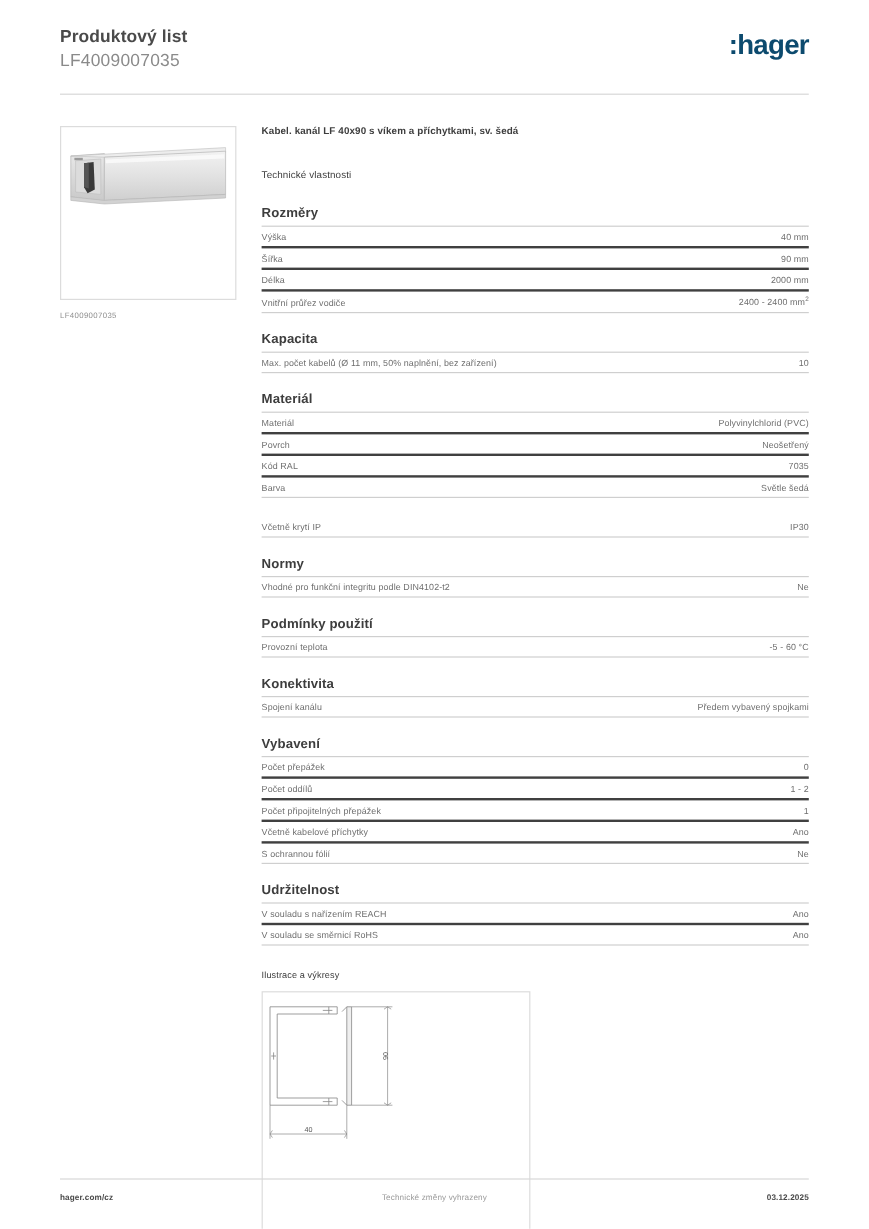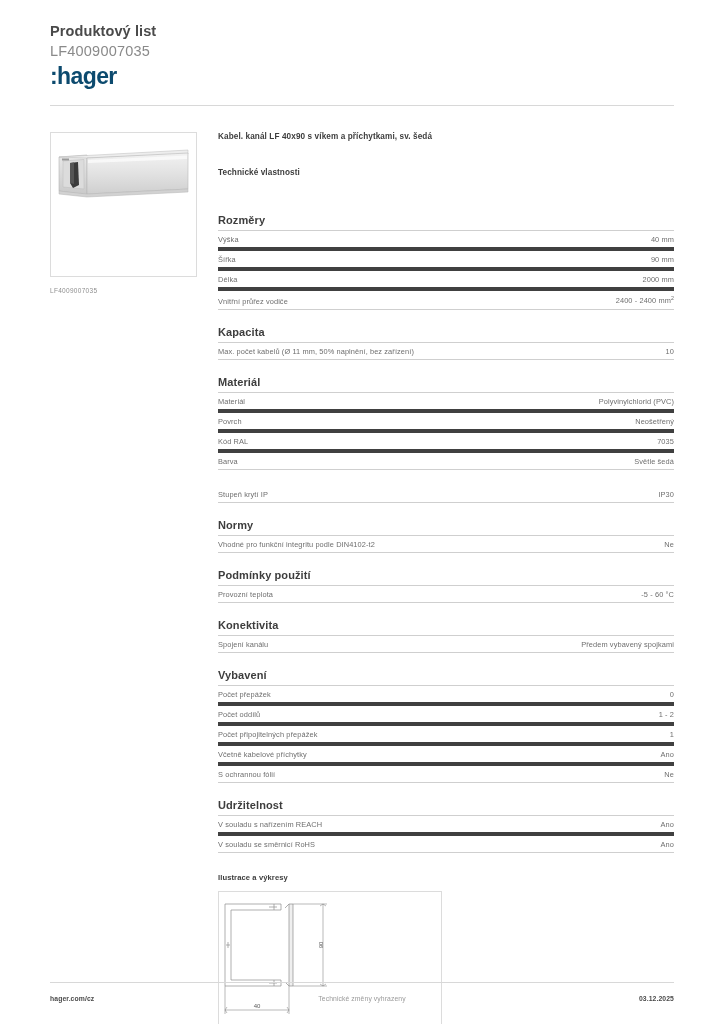--- a/index.html
+++ b/index.html
@@ -22,21 +22,20 @@
     box-sizing: border-box;
     padding: 0 50px;
   }
 
   
   .header {
     display: flex;
     align-items: flex-start;
     justify-content: space-between;
     padding-top: 22px;
-    flex-direction: column;
   }
   .doc-title {
     font-size: 14.5px;
     font-weight: bold;
     color: #4a4a4a;
     line-height: 1.35;
     letter-spacing: 0.1px;
   }
   .doc-subtitle {
     font-size: 14.5px;
@@ -99,65 +98,65 @@
   
   .product-name {
     font-size: 8.2px;
     font-weight: bold;
     color: #3d3d3d;
     letter-spacing: 0.1px;
     margin-bottom: 27px;
   }
   .section-title {
     font-size: 8.2px;
-    font-weight: bold;
+    font-weight: normal;
     color: #3d3d3d;
     letter-spacing: 0.1px;
-    margin-bottom: 37px;
+    margin-bottom: 22px;
   }
   .group {
     margin-bottom: 16px;
   }
   .group-title {
     font-size: 11px;
     font-weight: bold;
     color: #3d3d3d;
     letter-spacing: 0.1px;
     padding-bottom: 4px;
     border-bottom: 1px solid #cfcfcf;
   }
   .spec-row {
     display: flex;
     justify-content: space-between;
     align-items: baseline;
     font-size: 7.4px;
     color: #6e6e6e;
     padding: 4px 0 3px 0;
-    border-bottom: 4px solid #404040;
+    border-bottom: 2px solid #404040;
     letter-spacing: 0.1px;
   }
   .spec-label {
     text-align: left;
     padding-right: 12px;
   }
   .spec-value {
     text-align: right;
     white-space: nowrap;
   }
   .spec-row:last-child {
     border-bottom: 1px solid #cfcfcf;
   }
 
   
   .drawings {
     margin-top: 20px;
   }
   .drawings-title {
     font-size: 7.6px;
-    font-weight: bold;
+    font-weight: normal;
     color: #3d3d3d;
     letter-spacing: 0.1px;
     margin-bottom: 9px;
   }
   .drawing-frame {
     width: 222px;
     height: 229px;
     border: 1px solid #dcdcdc;
     background: #fff;
     position: relative;
@@ -304,21 +303,21 @@
               <div class="spec-label">Kód RAL</div>
               <div class="spec-value">7035</div>
             </div>
             <div class="spec-row">
               <div class="spec-label">Barva</div>
               <div class="spec-value">Světle šedá</div>
             </div>
           </div>
           <div class="group">
             <div class="spec-row">
-              <div class="spec-label">Stupeň krytí IP</div>
+              <div class="spec-label">Včetně krytí IP</div>
               <div class="spec-value">IP30</div>
             </div>
           </div>
           <div class="group">
             <div class="group-title">Normy</div>
             <div class="spec-row">
               <div class="spec-label">Vhodné pro funkční integritu podle DIN4102-t2</div>
               <div class="spec-value">Ne</div>
             </div>
           </div>

